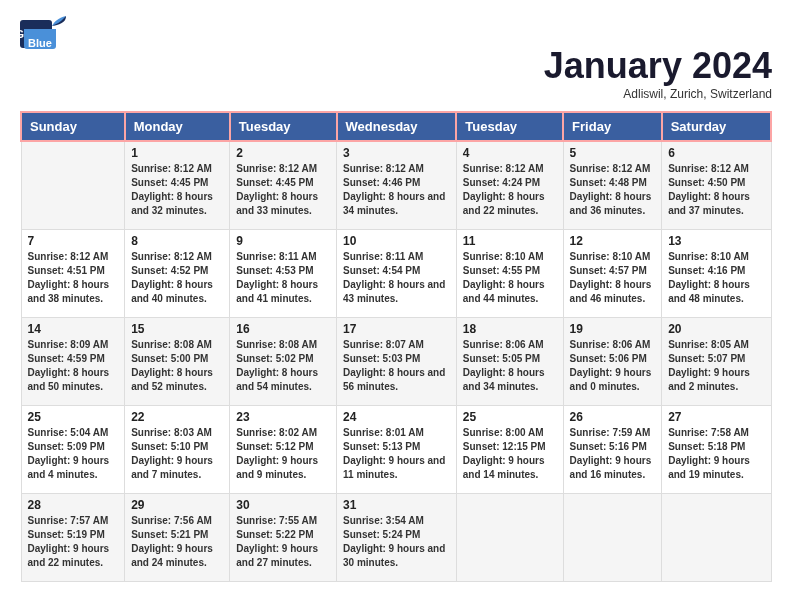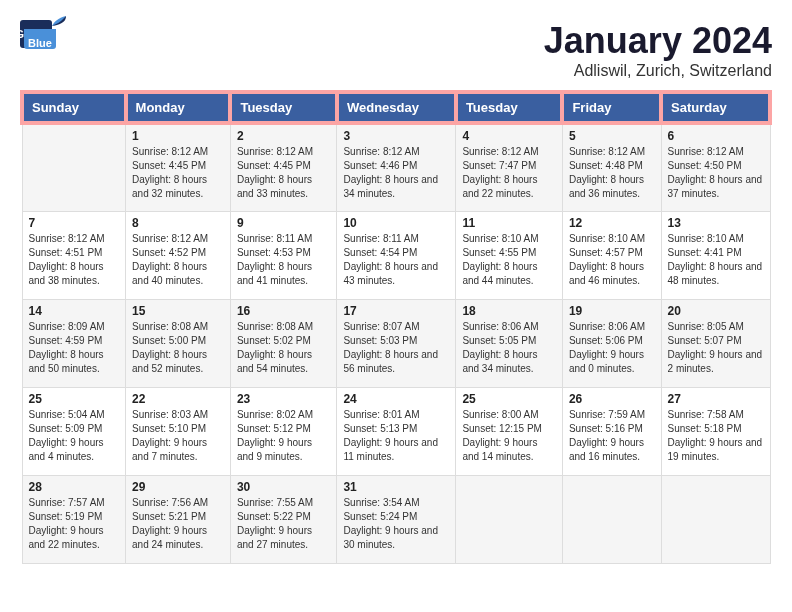--- a/index.html
+++ b/index.html
@@ -16,44 +16,45 @@
       align-items: flex-start;
       margin-bottom: 10px;
     }
     .logo {
       display: flex;
       flex-direction: column;
       align-items: flex-start;
     }
     .title-block {
       text-align: right;
+      margin-top: 25px;
     }
     .month-title {
       font-size: 36px;
       font-weight: bold;
       color: #1a1a2e;
     }
     .location {
-      font-size: 16px;
+      font-size: 12px;
       color: #333;
     }
     table {
       width: 100%;
       border-collapse: collapse;
     }
     thead tr {
       background-color: #3a5fa0;
       color: #fff;
     }
     thead th {
       padding: 6px 8px;
       font-size: 13px;
       font-weight: bold;
       text-align: left;
-      border: 4px solid #fca5a5;
+      border: 2px solid #fca5a5;
     }
     tbody tr {
       vertical-align: top;
     }
     tbody tr:nth-child(odd) {
       background-color: #f5f5f5;
     }
     tbody tr:nth-child(even) {
       background-color: #ffffff;
     }
@@ -68,20 +69,21 @@
     .day-number {
       font-weight: bold;
       font-size: 12px;
       display: block;
       margin-bottom: 2px;
     }
     .day-info {
       font-size: 10px;
       line-height: 1.4;
       color: #333;
+      font-weight: bold;
     }
   </style>
 </head>
 <body>
 
 <div class="header">
   <div class="logo">
     <div style="display:flex;align-items:center;gap:4px;">
       <div style="position:relative;width:44px;height:29px;">
         <div style="position:absolute;top:0;left:0;width:32px;height:28px;background:#1a2d5a;border-radius:3px 3px 0 3px;display:flex;align-items:center;justify-content:center;">
@@ -141,21 +143,21 @@
           <div class="day-info">
             <div>Sunrise: 8:12 AM</div>
             <div>Sunset: 4:46 PM</div>
             <div>Daylight: 8 hours and 34 minutes.</div>
           </div>
         </td>
         <td>
           <span class="day-number">4</span>
           <div class="day-info">
             <div>Sunrise: 8:12 AM</div>
-            <div>Sunset: 7:47 PM</div>
+            <div>Sunset: 4:24 PM</div>
             <div>Daylight: 8 hours and 22 minutes.</div>
           </div>
         </td>
         <td>
           <span class="day-number">5</span>
           <div class="day-info">
             <div>Sunrise: 8:12 AM</div>
             <div>Sunset: 4:48 PM</div>
             <div>Daylight: 8 hours and 36 minutes.</div>
           </div>
@@ -215,21 +217,21 @@
           <div class="day-info">
             <div>Sunrise: 8:10 AM</div>
             <div>Sunset: 4:57 PM</div>
             <div>Daylight: 8 hours and 46 minutes.</div>
           </div>
         </td>
         <td>
           <span class="day-number">13</span>
           <div class="day-info">
             <div>Sunrise: 8:10 AM</div>
-            <div>Sunset: 4:41 PM</div>
+            <div>Sunset: 4:16 PM</div>
             <div>Daylight: 8 hours and 48 minutes.</div>
           </div>
         </td>
       </tr>
       <tr>
         <td>
           <span class="day-number">14</span>
           <div class="day-info">
             <div>Sunrise: 8:09 AM</div>
             <div>Sunset: 4:59 PM</div>

